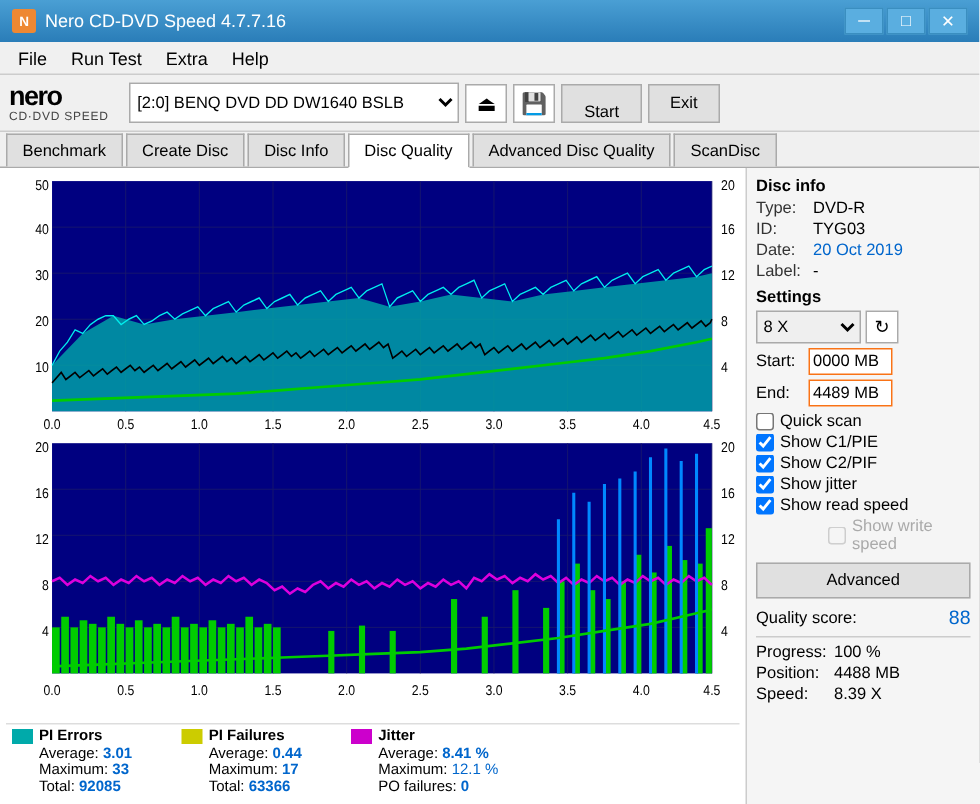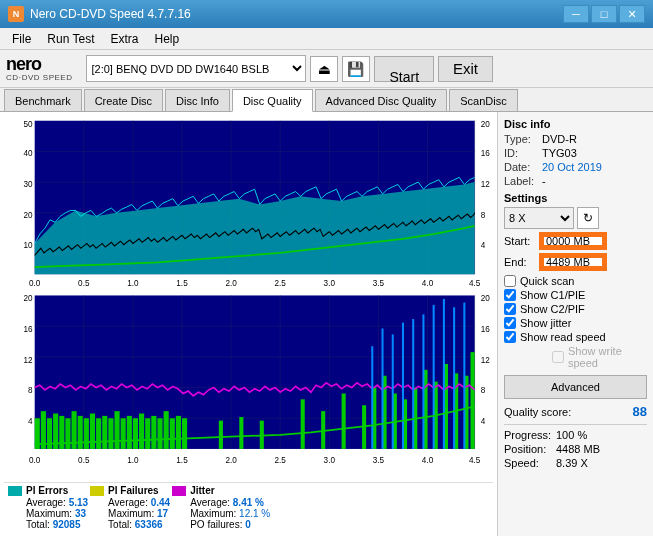--- a/index.html
+++ b/index.html
@@ -36,22 +36,22 @@
       background: #f0f0f0;
       border-bottom: 1px solid #ccc;
       height: 38px;
       display: flex;
       align-items: center;
       padding: 0 6px;
       gap: 4px;
     }
     .drive-select { height: 27px; width: 220px; border: 1px solid #aaa; background: white; font-size: 11px; }
     .toolbar-icon-btn { width: 28px; height: 26px; border: 1px solid #aaa; background: white; cursor: pointer; display: flex; align-items: center; justify-content: center; font-size: 14px; }
-    .toolbar-start-btn { height: 16px; padding: 12px 14px; background: #e0e0e0; border: 1px solid #aaa; cursor: pointer; font-size: 14px; }
-    .toolbar-exit-btn { height: 26px; padding: 0 14px; background: #e0e0e0; border: 1px solid #aaa; cursor: pointer; font-size: 15px; }
+    .toolbar-start-btn { height: 16px; padding: 12px 14px; background: #e0e0e0; border: 1px solid #aaa; cursor: pointer; font-size: 11px; }
+    .toolbar-exit-btn { height: 26px; padding: 0 14px; background: #e0e0e0; border: 1px solid #aaa; cursor: pointer; font-size: 11px; }
 
     
     .tabbar {
       background: #f0f0f0;
       border-bottom: 1px solid #aaa;
       height: 24px;
       display: flex;
       align-items: flex-end;
       padding: 0 4px;
     }
@@ -115,51 +115,51 @@
     .disc-info-label { width: 38px; color: #333; }
     .disc-info-value { color: #000; font-weight: 500; }
     .disc-info-value.blue { color: #0066cc; }
 
     .settings-row { display: flex; align-items: center; margin-bottom: 3px; }
     .speed-select { width: 70px; height: 22px; border: 1px solid #aaa; font-size: 11px; }
     .refresh-btn { width: 22px; height: 22px; border: 1px solid #aaa; background: white; cursor: pointer; margin-left: 3px; font-size: 12px; }
 
     .input-row { display: flex; align-items: center; margin-bottom: 3px; }
     .input-label { width: 35px; font-size: 11px; }
-    .input-field { width: 68px; height: 18px; border: 5px solid #f97316; font-size: 11px; text-align: left; padding: 0 2px; }
+    .input-field { width: 56px; height: 18px; border: 1px solid #f97316; font-size: 11px; text-align: left; padding: 0 2px; }
 
     .checkbox-row { display: flex; align-items: center; margin-bottom: 2px; }
     .checkbox-row input[type=checkbox] { margin-right: 4px; width: 12px; height: 12px; }
     .checkbox-label { font-size: 11px; }
     .checkbox-row.disabled { color: #aaa; padding-left: 48px; }
 
     .advanced-btn {
       width: 100%;
       height: 24px;
       background: #e0e0e0;
       border: 1px solid #aaa;
       cursor: pointer;
       font-size: 11px;
       margin-top: 4px;
     }
 
     .quality-score-row { display: flex; align-items: center; margin-top: 5px; }
     .quality-score-label { font-size: 11px; flex: 1; }
-    .quality-score-value { font-size: 13px; font-weight: bold; color: #0066cc; }
+    .quality-score-value { font-size: 13px; font-weight: normal; color: #0066cc; }
 
     .progress-row { display: flex; align-items: center; margin-bottom: 2px; }
     .progress-label { width: 52px; font-size: 11px; }
     .progress-value { font-size: 11px; }
 
     
     .legend-area {
       display: flex;
       padding: 2px 4px;
       font-size: 10px;
-      gap: 2px;
+      gap: 33px;
       border-top: 1px solid #ddd;
     }
     .legend-group { display: flex; flex-direction: column; }
     .legend-title { display: flex; align-items: center; gap: 4px; font-weight: bold; margin-bottom: 1px; }
     .legend-color { width: 14px; height: 10px; display: inline-block; }
     .legend-stat { margin-left: 18px; }
 
     .nero-logo-wrap {
       display: flex;
       flex-direction: column;
@@ -372,21 +372,21 @@
     </div>
 
     <div class="legend-area">
       <div class="legend-group">
         <div class="legend-title">
           <span class="legend-color" style="background:#00aaaa;"></span>
           <span>PI Errors</span>
         </div>
         <div class="legend-stat">
           <span>Average:</span>
-          <span style="color:#0066cc;font-weight:bold;">5.13</span>
+          <span style="color:#0066cc;font-weight:bold;">3.01</span>
         </div>
         <div class="legend-stat">
           <span>Maximum:</span>
           <span style="color:#0066cc;font-weight:bold;">33</span>
         </div>
         <div class="legend-stat">
           <span>Total:</span>
           <span style="color:#0066cc;font-weight:bold;margin-top:16px;">92085</span>
         </div>
       </div>

